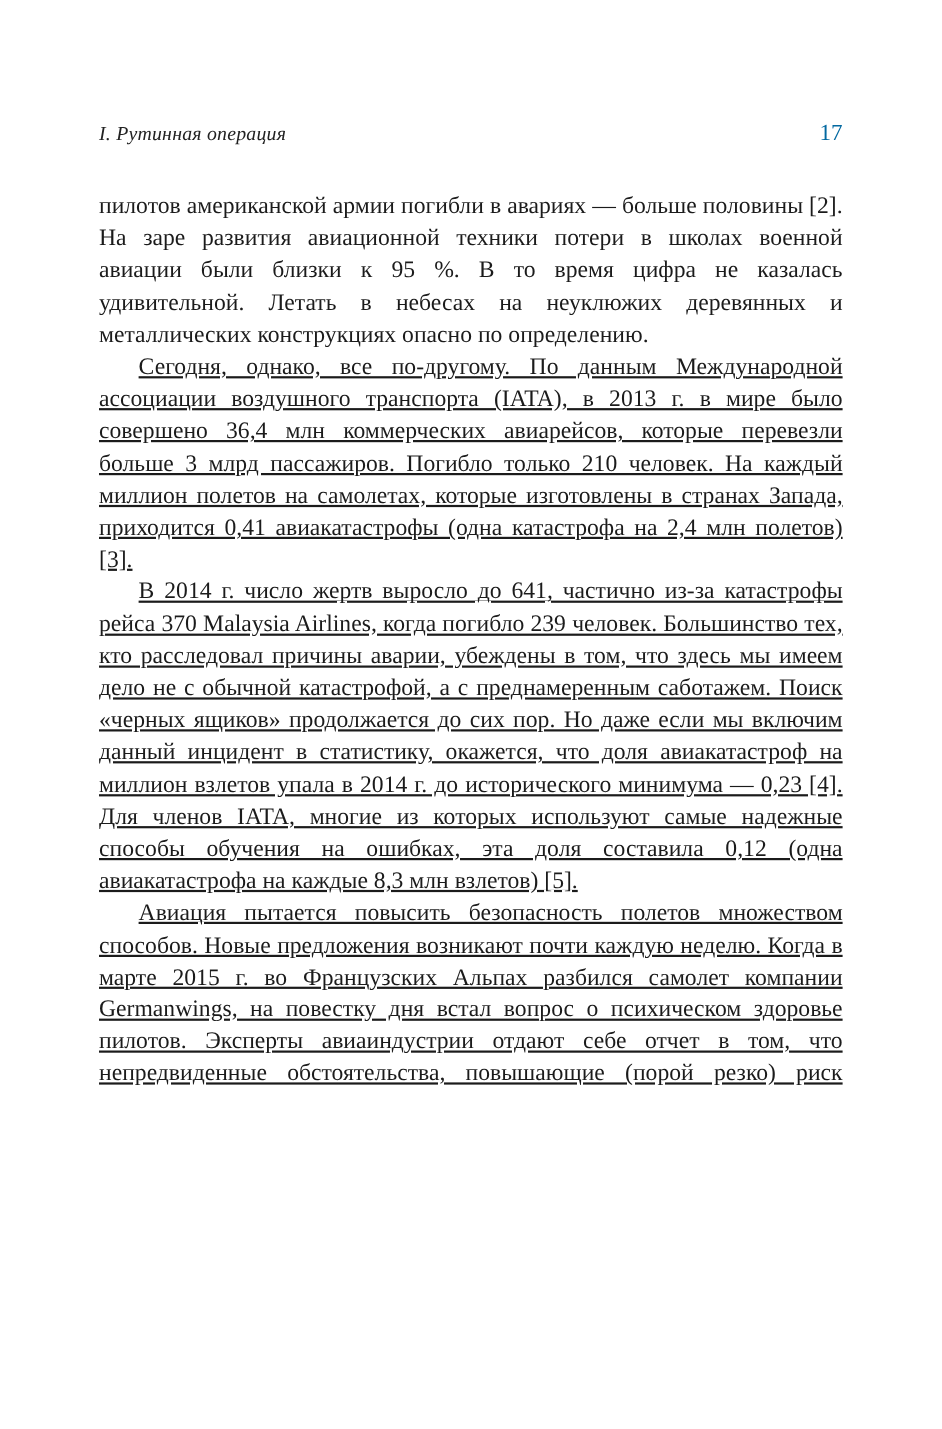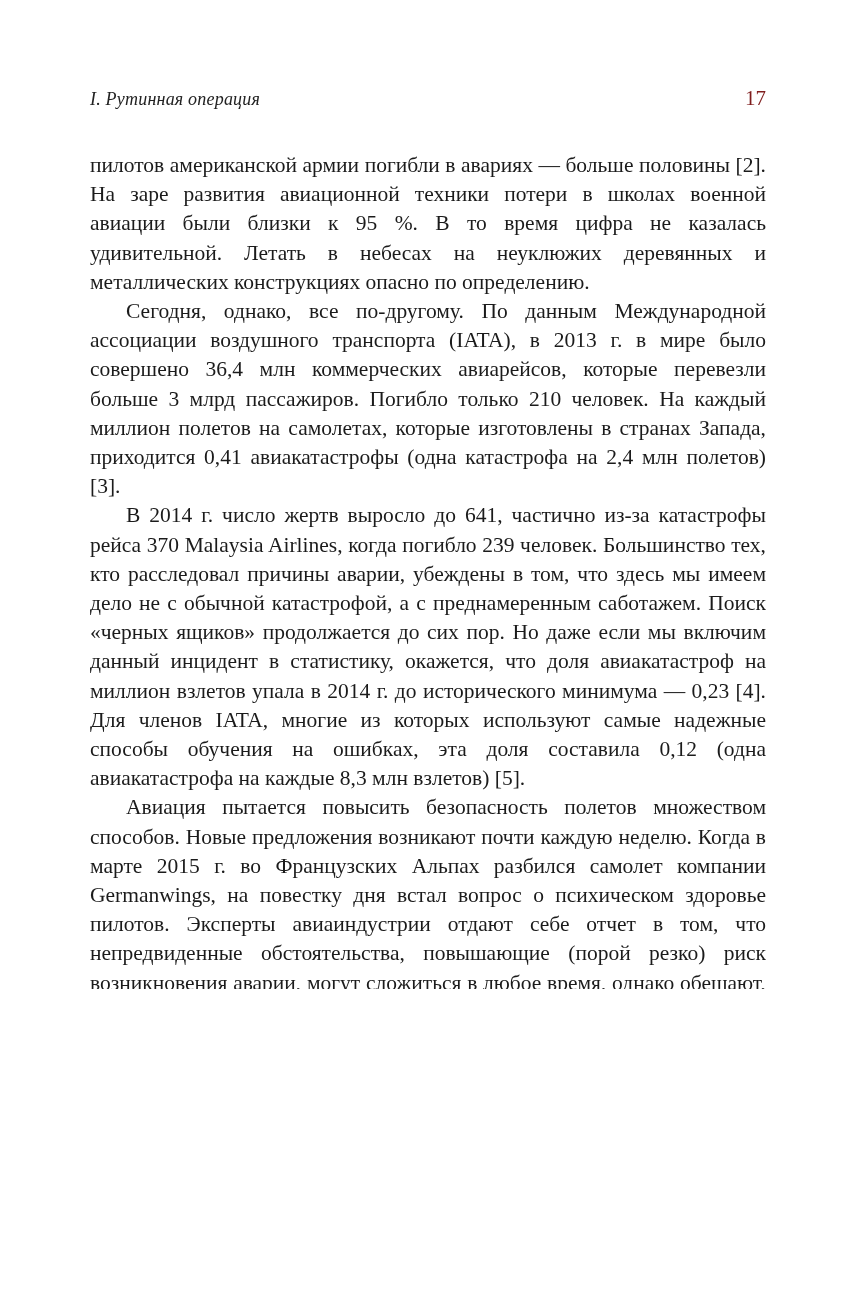--- a/index.html
+++ b/index.html
@@ -25,32 +25,34 @@
     margin-bottom: 40px;
   }
   .chapter-title {
     font-style: italic;
     font-size: 18px;
     letter-spacing: 0.2px;
     color: #222222;
   }
   .page-number {
     font-size: 21px;
-    color: #7f1d1d;
+    color: #0369a1;
+    margin-top: 22px;
   }
   .body-text p {
     margin: 0;
     font-size: 21.5px;
     line-height: 29.2px;
     text-align: justify;
     text-justify: inter-word;
     color: #1b1b1b;
   }
   .body-text p.indent {
     text-indent: 36px;
+    text-decoration: underline;
   }
 </style>
 </head>
 <body>
 
 <div class="page">
 
   <div class="page-header">
     <span class="chapter-title">I. Рутинная операция</span>
     <span class="page-number">17</span>

